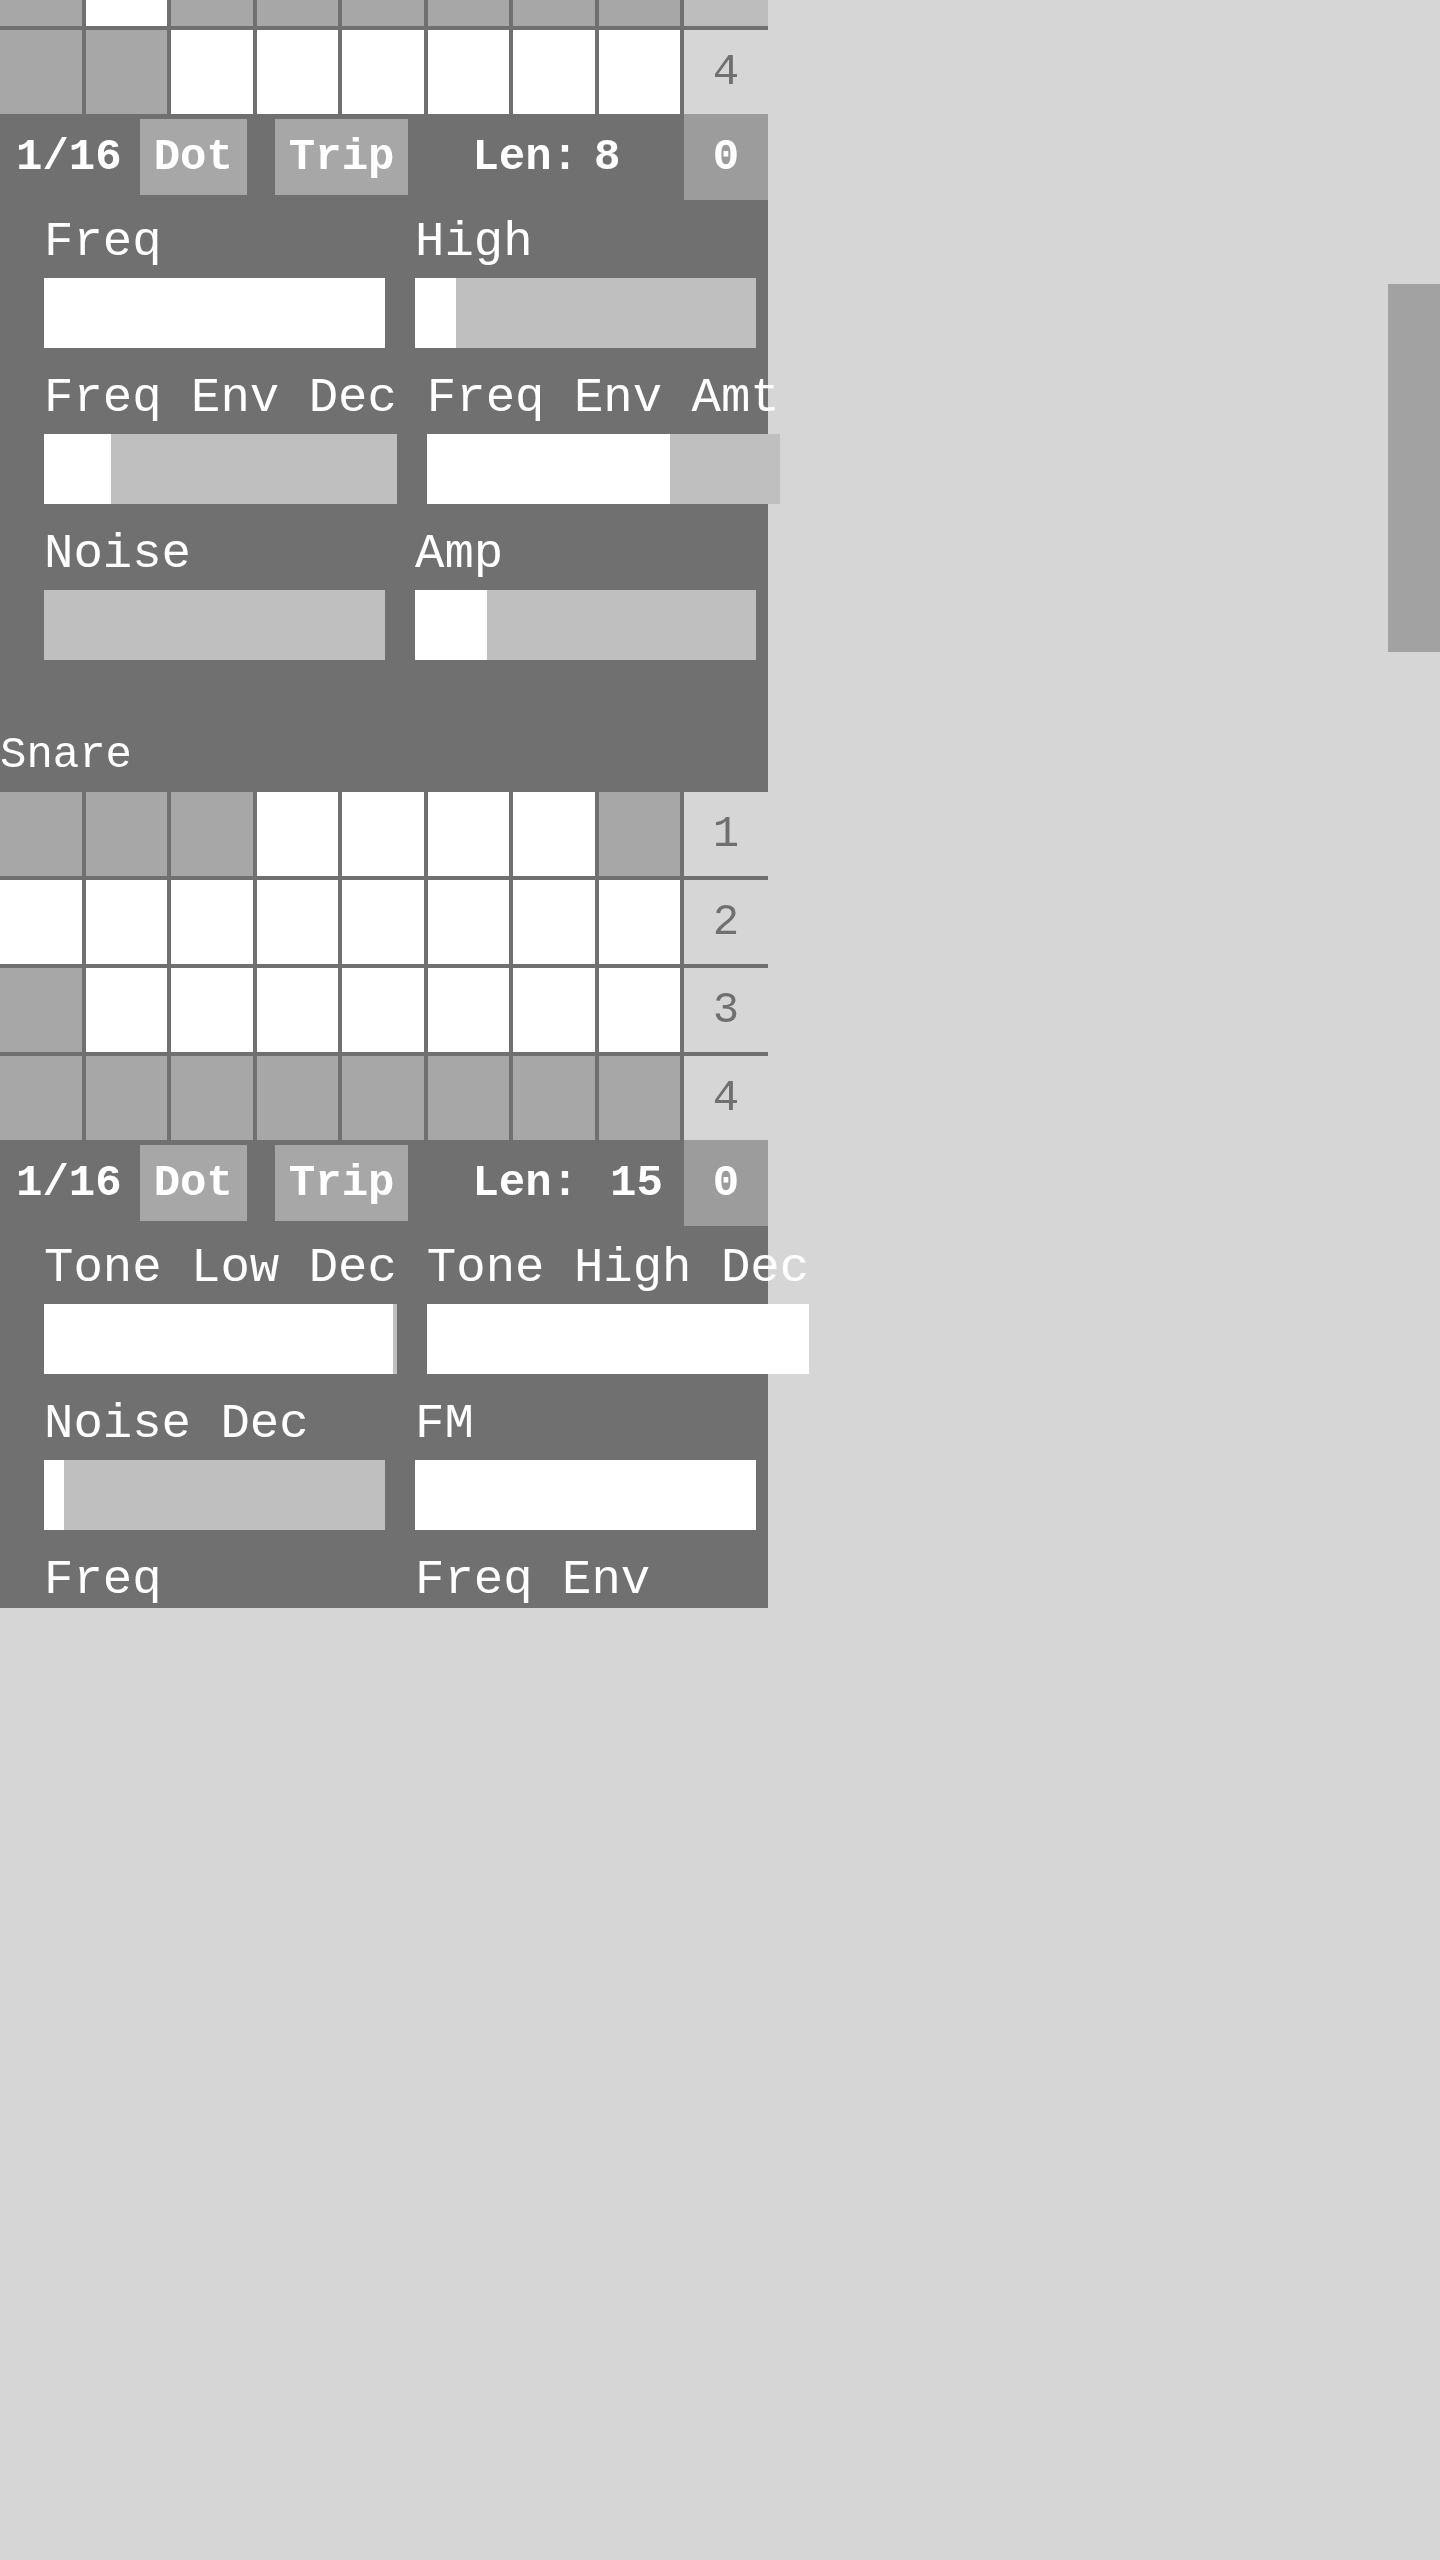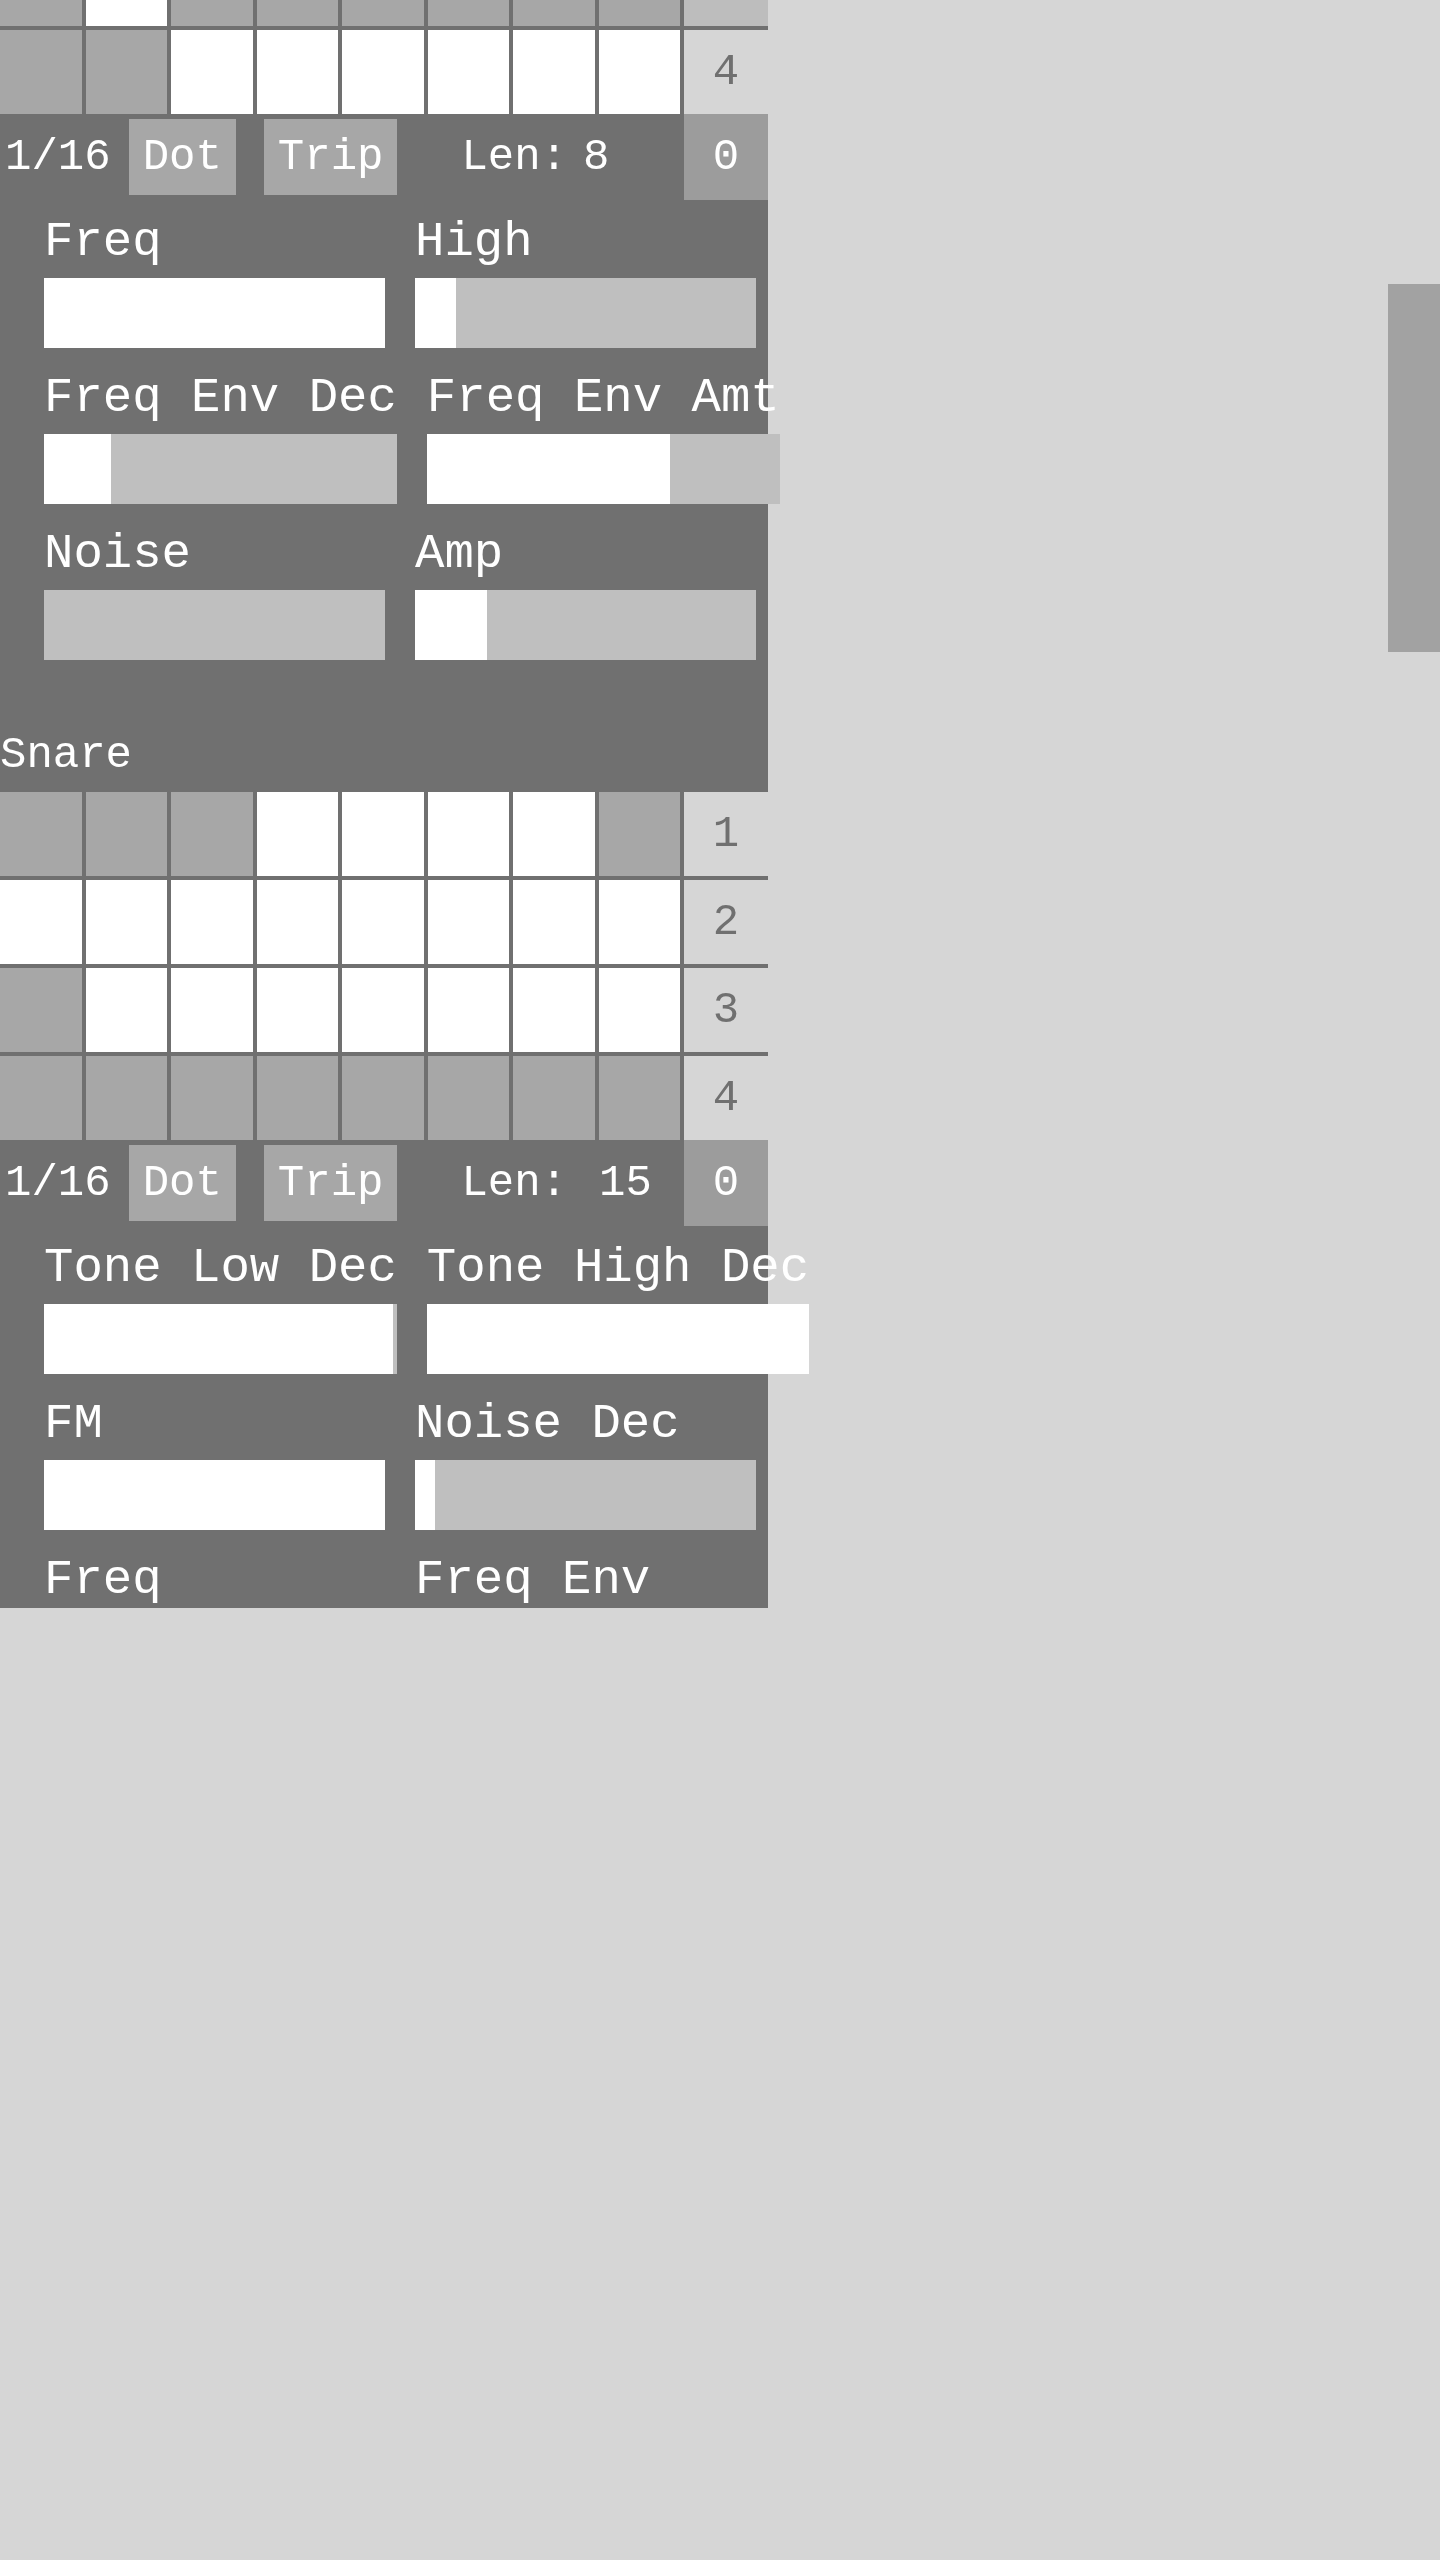--- a/index.html
+++ b/index.html
@@ -39,23 +39,24 @@
     color: #707070;
     display: flex;
     align-items: center;
     justify-content: center;
     font-size: 44px;
   }
   .ctrl-row {
     display: flex;
     align-items: center;
     height: 86px;
-    padding-left: 5px;
-    font-size: 44px;
-    color: #ffffff;
+    padding-left: 16px;
+    font-size: 44px;
+    color: #ffffff;
+    font-weight: bold;
   }
   .ctrl-row .rate {
     padding: 0 18px 0 0;
   }
   .toggle-btn {
     background: #a7a7a7;
     color: #ffffff;
     padding: 0 14px;
     height: 76px;
     display: flex;
@@ -287,29 +288,29 @@
       </div>
       <div class="param-col">
         <div class="param-label">Tone High Dec</div>
         <div class="slider">
             <div class="fill" style="width:100%"></div>
           </div>
       </div>
     </div>
     <div class="param-row">
       <div class="param-col">
+        <div class="param-label">Noise Dec</div>
+        <div class="slider">
+            <div class="fill" style="width:6%"></div>
+          </div>
+      </div>
+      <div class="param-col">
         <div class="param-label">FM</div>
         <div class="slider">
             <div class="fill" style="width:100%"></div>
-          </div>
-      </div>
-      <div class="param-col">
-        <div class="param-label">Noise Dec</div>
-        <div class="slider">
-            <div class="fill" style="width:6%"></div>
           </div>
       </div>
     </div>
     <div class="param-row" style="margin-bottom:0">
       <div class="param-col">
         <div class="param-label" style="margin-bottom:0">Freq</div>
       </div>
       <div class="param-col">
         <div class="param-label" style="margin-bottom:0">Freq Env</div>
       </div>

